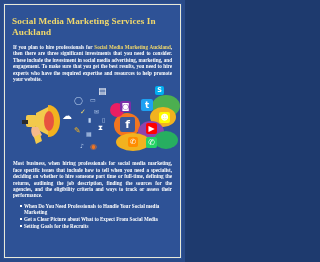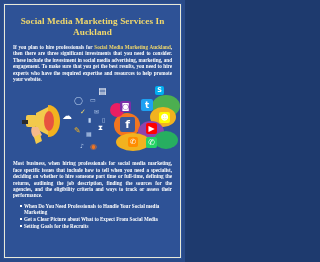--- a/index.html
+++ b/index.html
@@ -39,21 +39,20 @@
     left: 7px; top: 7px; right: 7px; bottom: 7px;
     box-sizing: border-box;
     padding: 7px 5px 4px 5px;
     z-index: 2;
   }
 
   .title {
     color: #f2d96b;
     font-size: 9.2px;
     font-weight: bold;
-    text-align: center;
     line-height: 11px;
     letter-spacing: 0.1px;
     margin: 2px 0 6px 0;
     font-family: "Liberation Serif", serif;
   }
 
   .para {
     color: #ffffff;
     font-size: 5.1px;
     line-height: 6.4px;

